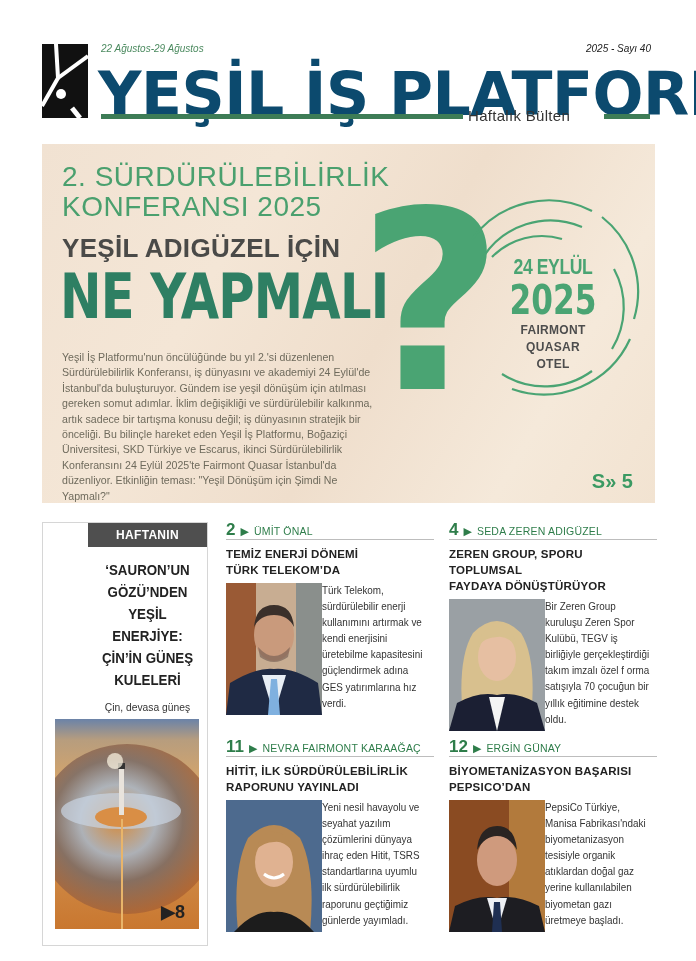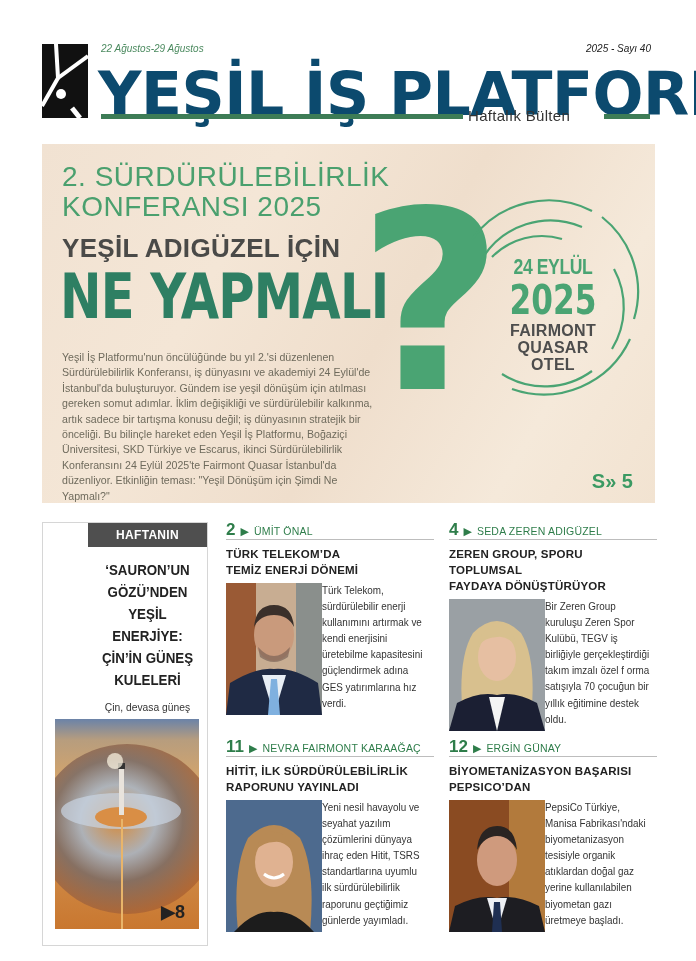--- a/index.html
+++ b/index.html
@@ -22,21 +22,21 @@
   .b-line1 { position: absolute; left: 20px; top: 18px; font-size: 28px; line-height: 30px; color: #4aa06e; letter-spacing: 0.5px; }
   .b-line2 { position: absolute; left: 20px; top: 48px; font-size: 28px; line-height: 30px; color: #4aa06e; letter-spacing: 0.5px; }
   .b-line3 { position: absolute; left: 20px; top: 89px; font-size: 26px; font-weight: bold; color: #4a4a48; letter-spacing: 0.3px; }
   .b-line4 { position: absolute; left: 18px; top: 118px; font-family: "DejaVu Sans", sans-serif; font-weight: bold; font-size: 62px; line-height: 70px; color: #2e7f63; transform: scaleX(0.8); transform-origin: left; letter-spacing: -1px; }
   .b-body { position: absolute; left: 20px; top: 206px; width: 320px; font-size: 10.6px; line-height: 15.4px; color: #6e6a5c; }
   .qmark { position: absolute; left: 316px; top: 34px; font-family: "DejaVu Sans", sans-serif; font-weight: bold; font-size: 250px; line-height: 250px; color: #4aa473; }
   .rings { position: absolute; left: 400px; top: 55px; }
   .date-block { position: absolute; left: 455px; top: 110px; width: 112px; text-align: center; }
   .date-day { font-size: 22px; font-weight: bold; color: #4aa473; transform: scaleX(0.8); letter-spacing: -0.5px; }
   .date-year { font-family: "DejaVu Sans", sans-serif; font-size: 40px; font-weight: bold; line-height: 40px; color: #4aa473; transform: scaleX(0.78); }
-  .date-venue { font-size: 16px; font-weight: bold; color: #4d4d4d; line-height: 17px; letter-spacing: 0.3px; margin-top: 2px; }
+  .date-venue { font-size: 12px; font-weight: bold; color: #4d4d4d; line-height: 17px; letter-spacing: 0.3px; margin-top: 2px; }
   .page-ref { position: absolute; right: 22px; bottom: 10px; font-size: 20px; font-weight: bold; color: #3b9a63; }
 
   
   .topic { position: absolute; left: 42px; top: 522px; width: 166px; height: 424px; border: 1px solid #d6d6d6; background: #fff; padding-left: 45px; }
   .topic-head { height: 24px; background: #4f4f4f; color: #fff; font-size: 12px; font-weight: bold; text-align: center; line-height: 24px; letter-spacing: 0.3px; }
   .topic-title { margin-top: 12px; text-align: center; font-size: 15.5px; font-weight: bold; line-height: 22px; color: #222; transform: scaleX(0.86); }
   .topic-desc { margin: 8px 6px 0; text-align: center; font-size: 11.2px; line-height: 17px; color: #333; transform: scaleX(0.92); }
   .topic-img { position: absolute; left: 12px; top: 196px; width: 144px; height: 210px; overflow: hidden; }
   .topic-img-page { position: absolute; right: 14px; bottom: 6px; font-size: 18px; font-weight: bold; color: #222; }
 
@@ -136,22 +136,22 @@
   </div>
 </div>
 
 <div class="article" style="left:226px; top:520px;">
   <div class="art-head">
     <span class="art-num">2</span>
     <span class="art-arrow">▶</span>
     <span class="art-author">ÜMİT ÖNAL</span>
   </div>
   <div class="art-title">
+    <div>TEMİZ ENERJİ DÖNEMİ</div>
     <div>TÜRK TELEKOM’DA</div>
-    <div>TEMİZ ENERJİ DÖNEMİ</div>
   </div>
   <div class="art-body">
     <div class="art-photo">
       <svg width="96" height="132" viewBox="0 0 96 132">
         <rect width="96" height="132" fill="#c8ad92"></rect>
         <rect x="0" y="0" width="30" height="132" fill="#9a5a35"></rect>
         <rect x="70" y="0" width="26" height="132" fill="#8a8f8c"></rect>
         <path d="M0 132 L4 100 Q30 84 48 86 Q66 84 92 100 L96 132Z" fill="#1f2a44"></path>
         <path d="M36 92 L48 132 L60 92 Z" fill="#e8eef5"></path>
         <path d="M45 96 L51 96 L54 132 L42 132 Z" fill="#7fb0df"></path>

